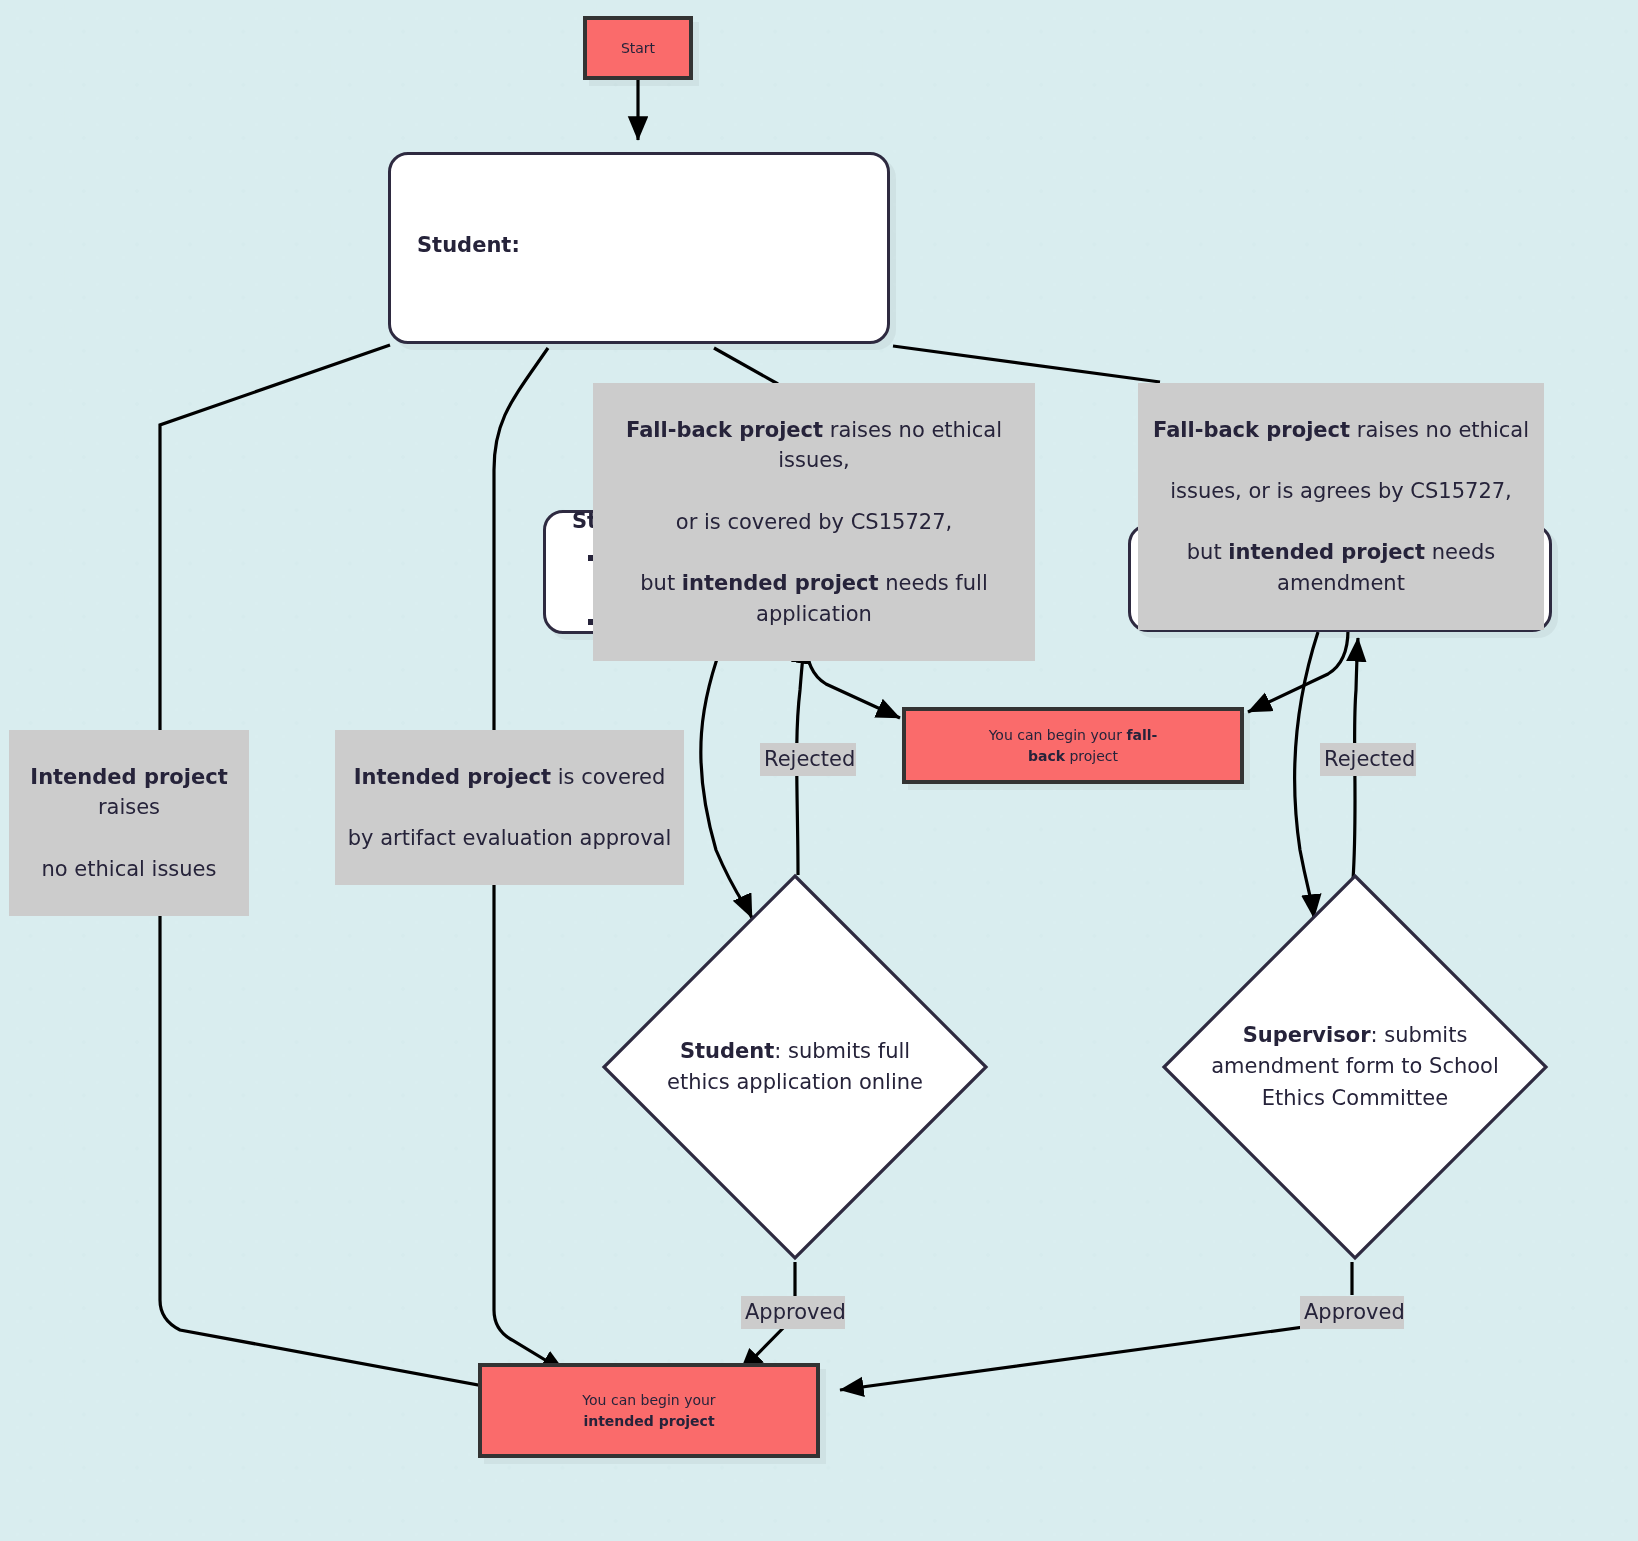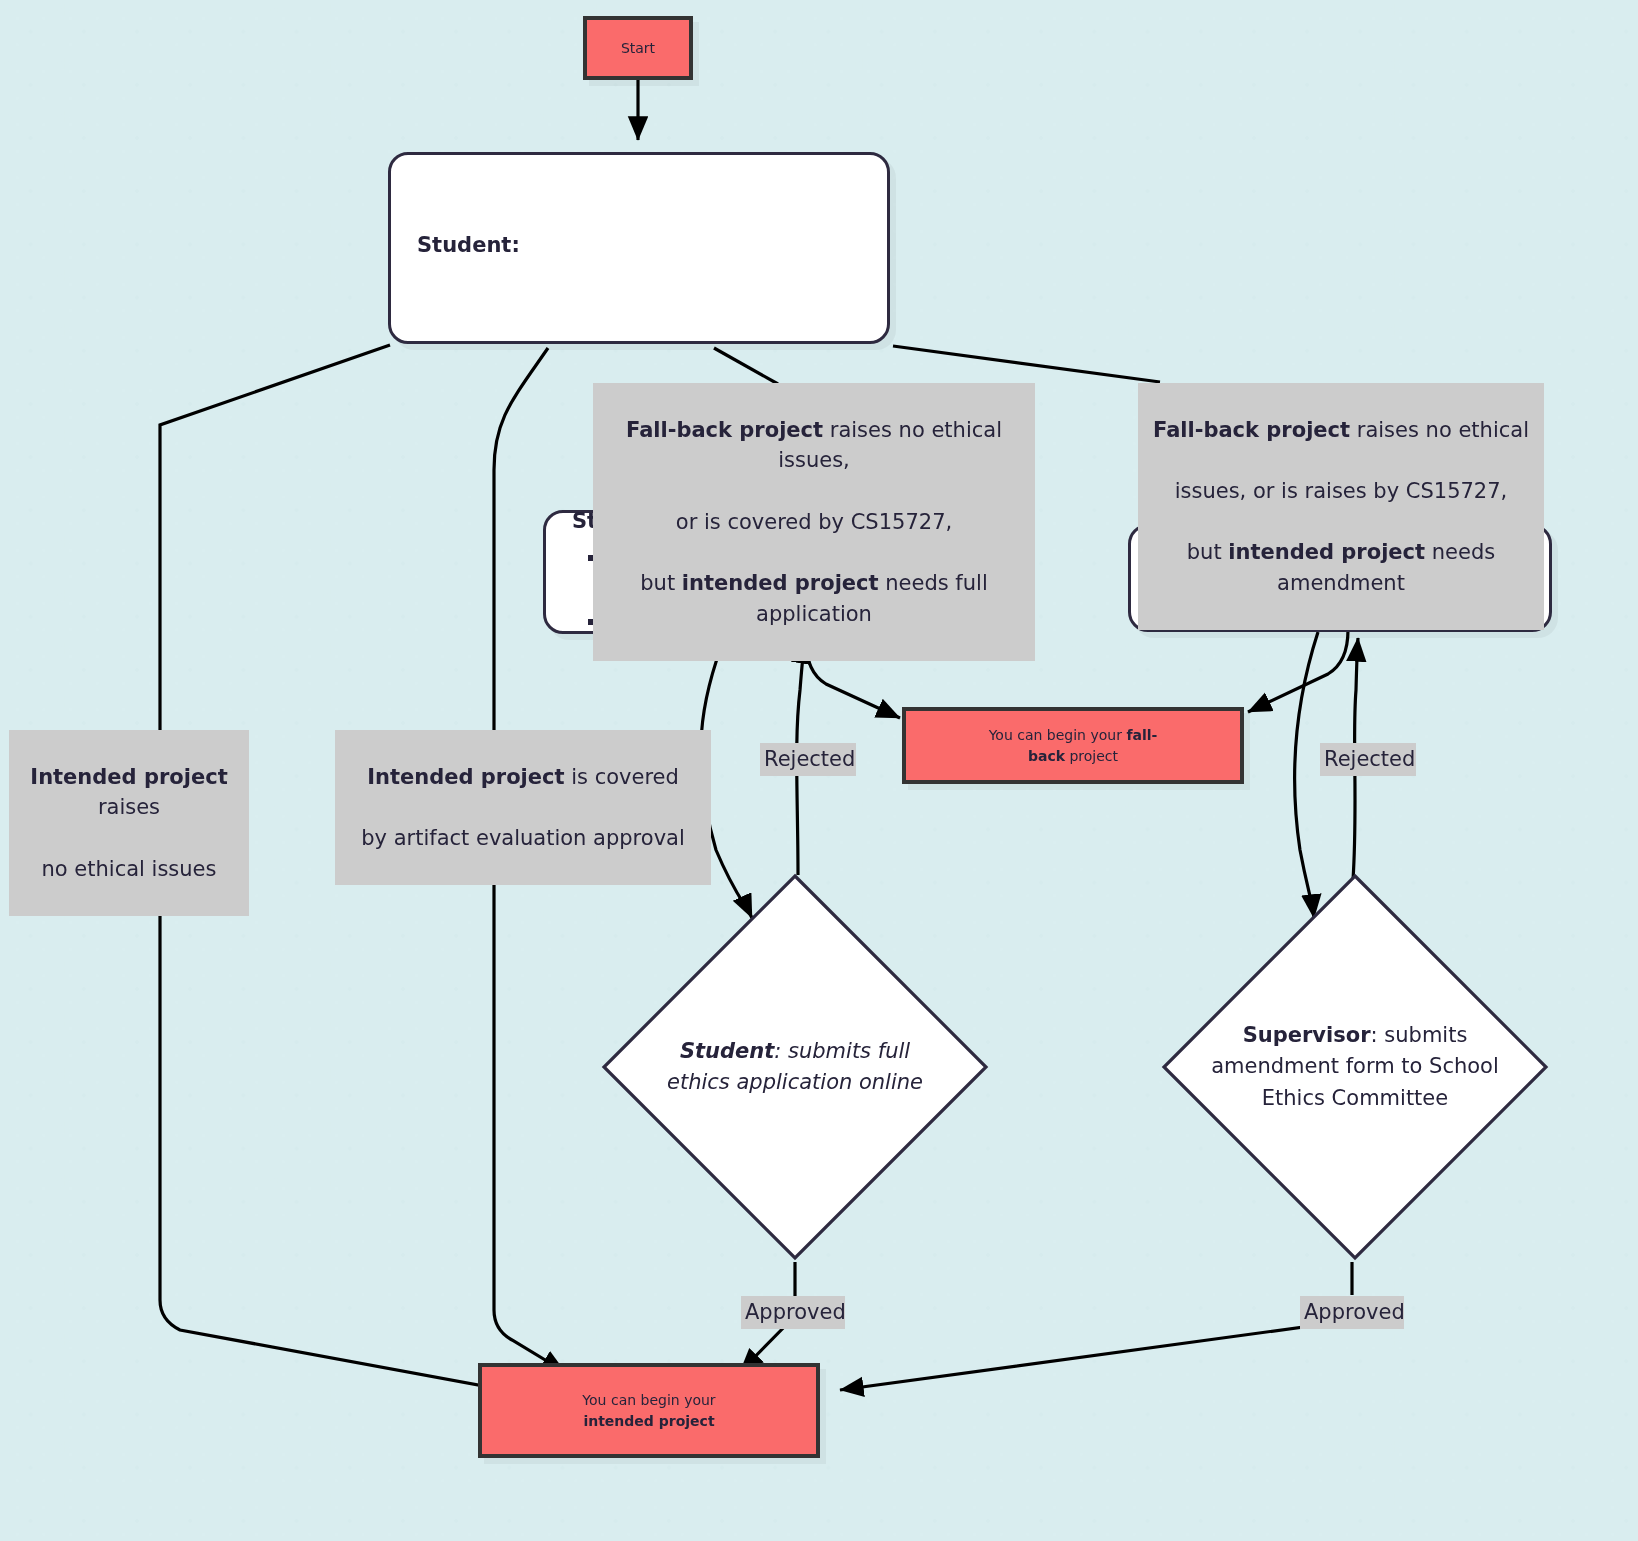--- a/index.html
+++ b/index.html
@@ -204,21 +204,21 @@
     <div>
       <b>back</b><span> project</span>
     </div>
   </div>
 
   <div class="diamond-wrap" style="left:600px; top:872px; width:390px; height:390px;">
     <svg width="390" height="390">
       <polygon points="195,4 386,195 195,386 4,195" fill="#ffffff" stroke="#2e2a40" stroke-width="3.2" style="filter:none"></polygon>
     </svg>
     <div class="diamond-label">
-      <div style="width:280px;font-style:italic;">
+      <div style="width:280px;">
         <b>Student</b><span>: submits full ethics application online</span>
       </div>
     </div>
   </div>
 
   <div class="diamond-wrap" style="left:1160px; top:872px; width:390px; height:390px;">
     <svg width="390" height="390">
       <polygon points="195,4 386,195 195,386 4,195" fill="#ffffff" stroke="#2e2a40" stroke-width="3.2"></polygon>
     </svg>
     <div class="diamond-label">
@@ -233,34 +233,34 @@
     <div>
       <b>intended project</b>
     </div>
   </div>
 
   <div class="elabel" style="left:9px; top:730px; width:240px;">
     <div><b>Intended project</b><span> raises</span></div>
     <div>no ethical issues</div>
   </div>
 
-  <div class="elabel" style="left:335px; top:730px; width:376px;">
+  <div class="elabel" style="left:335px; top:730px; width:349px;">
     <div><b>Intended project</b><span> is covered</span></div>
     <div>by artifact evaluation approval</div>
   </div>
 
   <div class="elabel" style="left:558px; top:383px; width:442px;margin-left:35px;">
     <div><b>Fall-back project</b><span> raises no ethical issues,</span></div>
     <div>or is covered by CS15727,</div>
     <div><span>but </span><b>intended project</b><span> needs full application</span></div>
   </div>
 
   <div class="elabel" style="left:1138px; top:383px; width:406px;">
     <div><b>Fall-back project</b><span> raises no ethical</span></div>
-    <div>issues, or is raises by CS15727,</div>
+    <div>issues, or is agrees by CS15727,</div>
     <div><span>but </span><b>intended project</b><span> needs amendment</span></div>
   </div>
 
   <div class="elabel" style="left:760px; top:743px; width:96px;">Rejected</div>
 
   <div class="elabel" style="left:1320px; top:743px; width:96px;">Rejected</div>
 
   <div class="elabel" style="left:741px; top:1296px; width:104px;">Approved</div>
 
   <div class="elabel" style="left:1300px; top:1296px; width:104px;">Approved</div>

